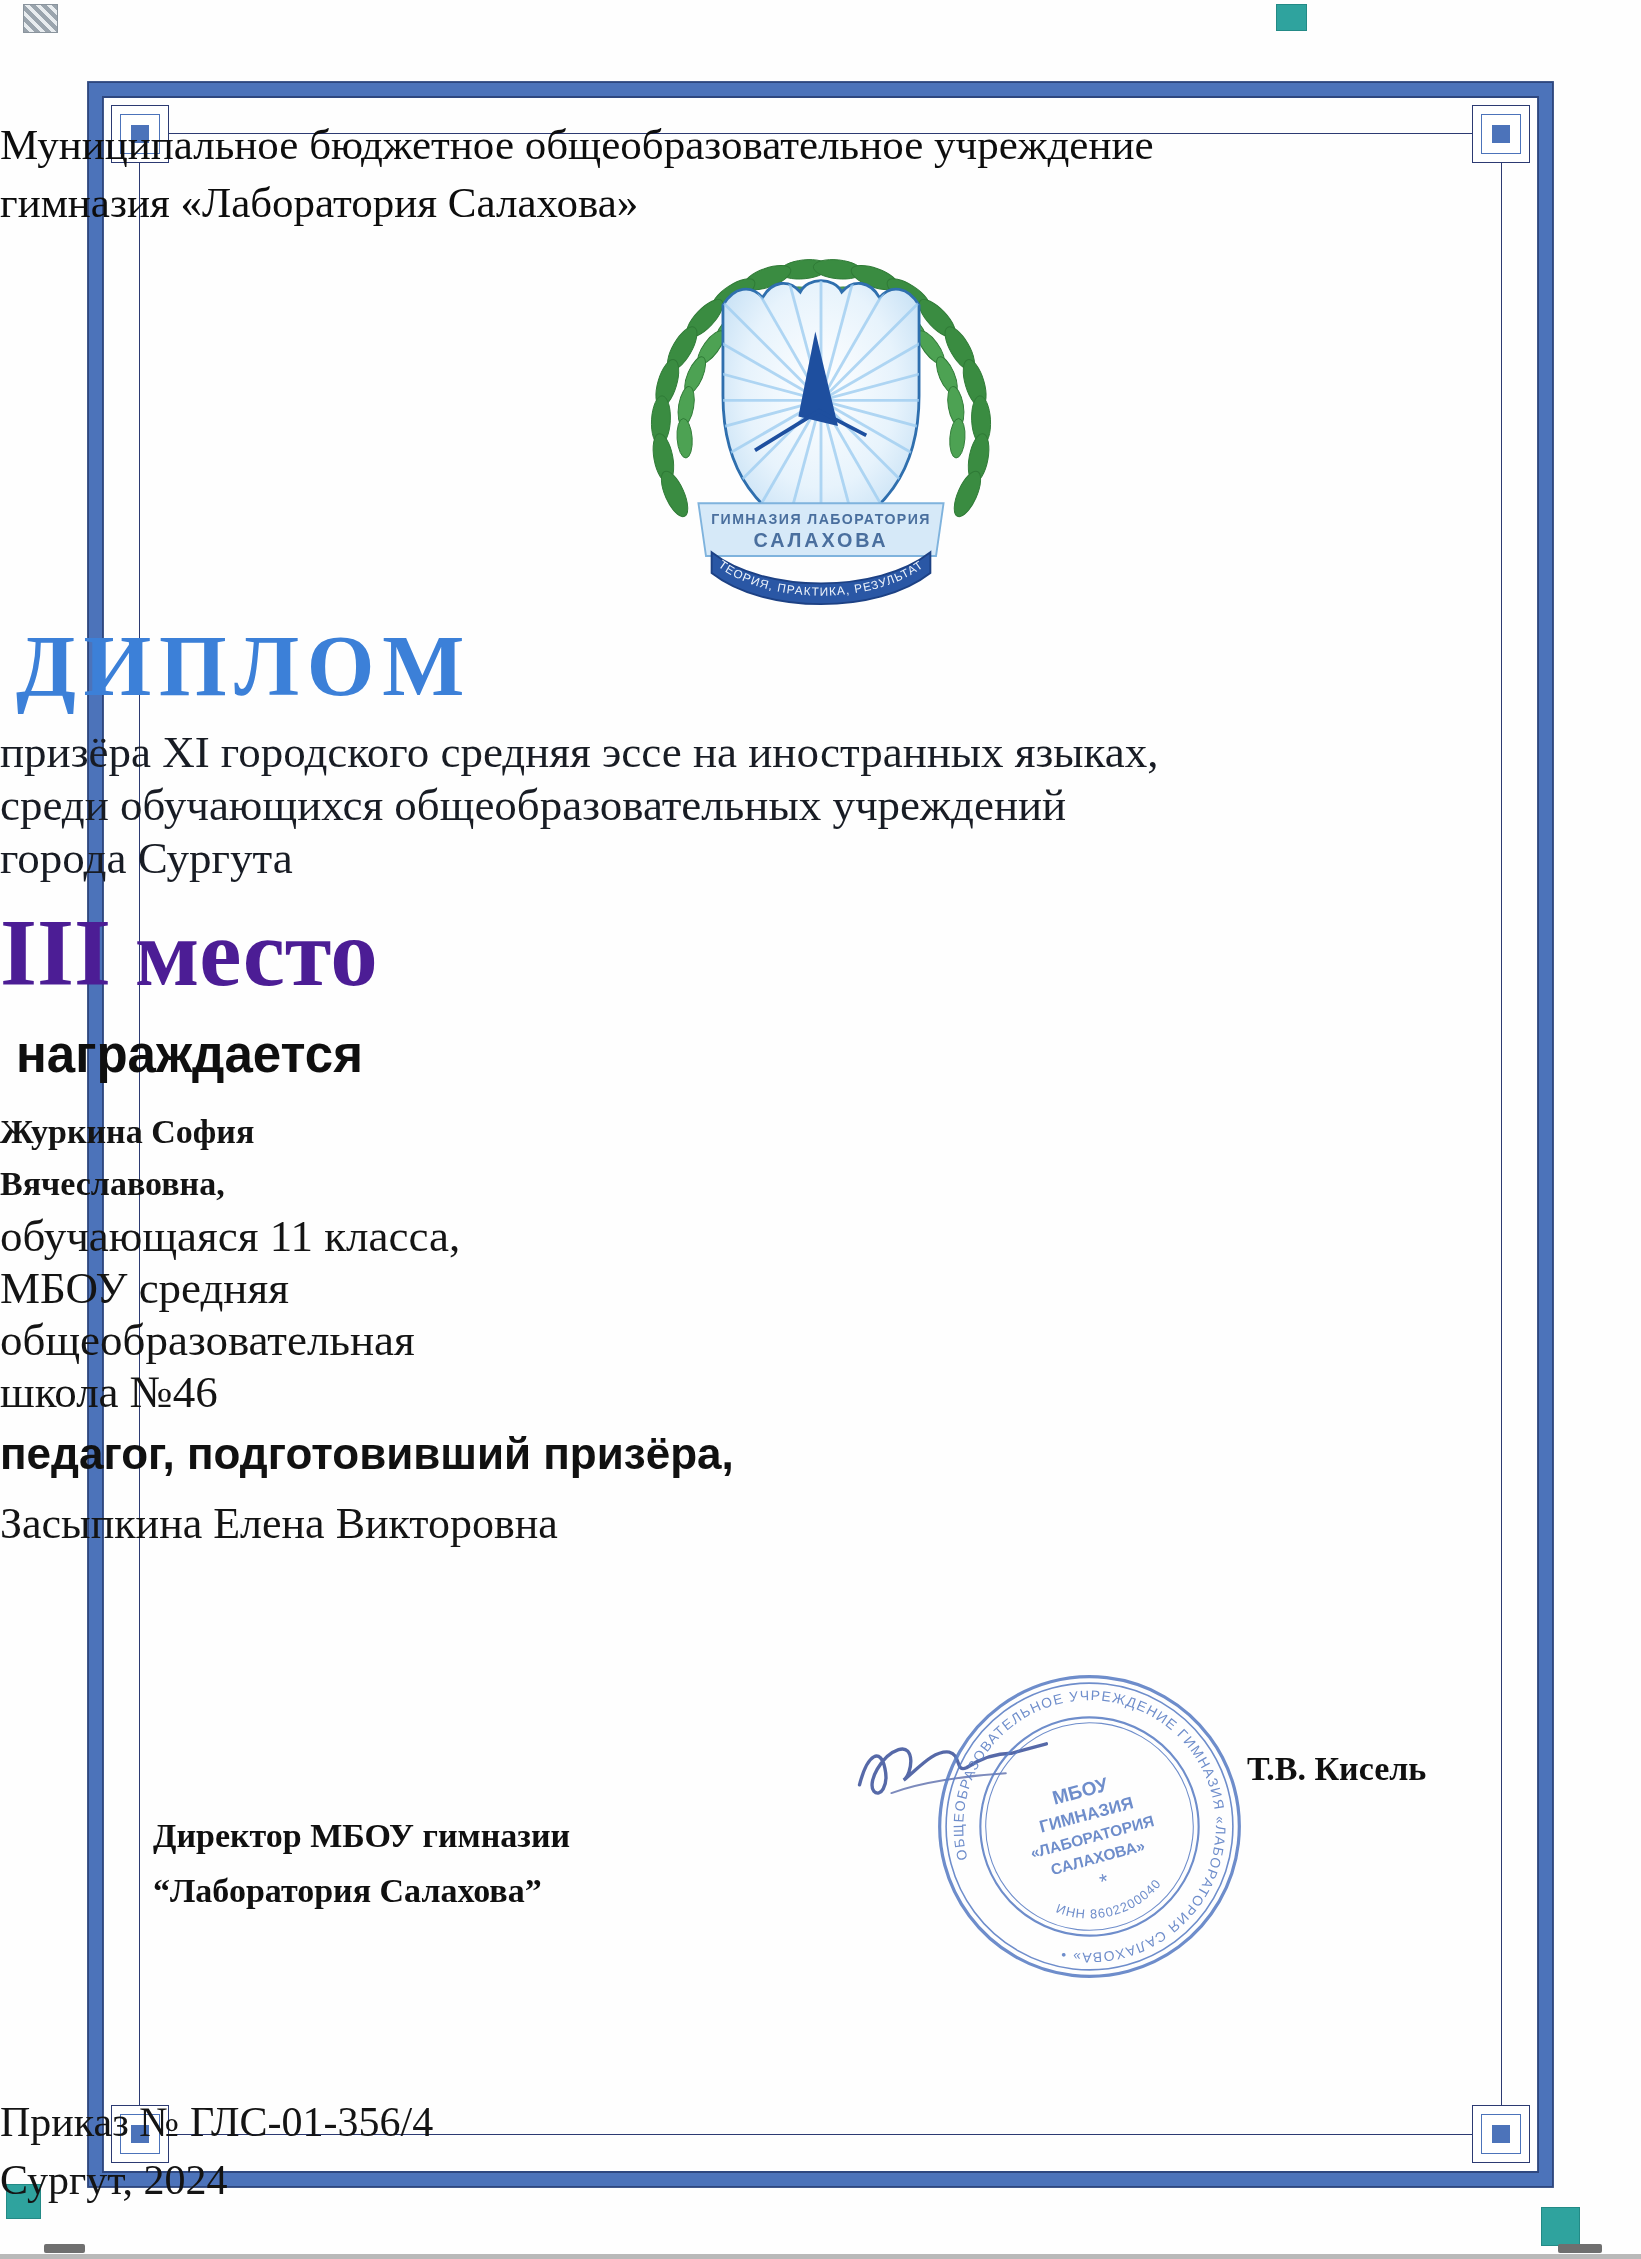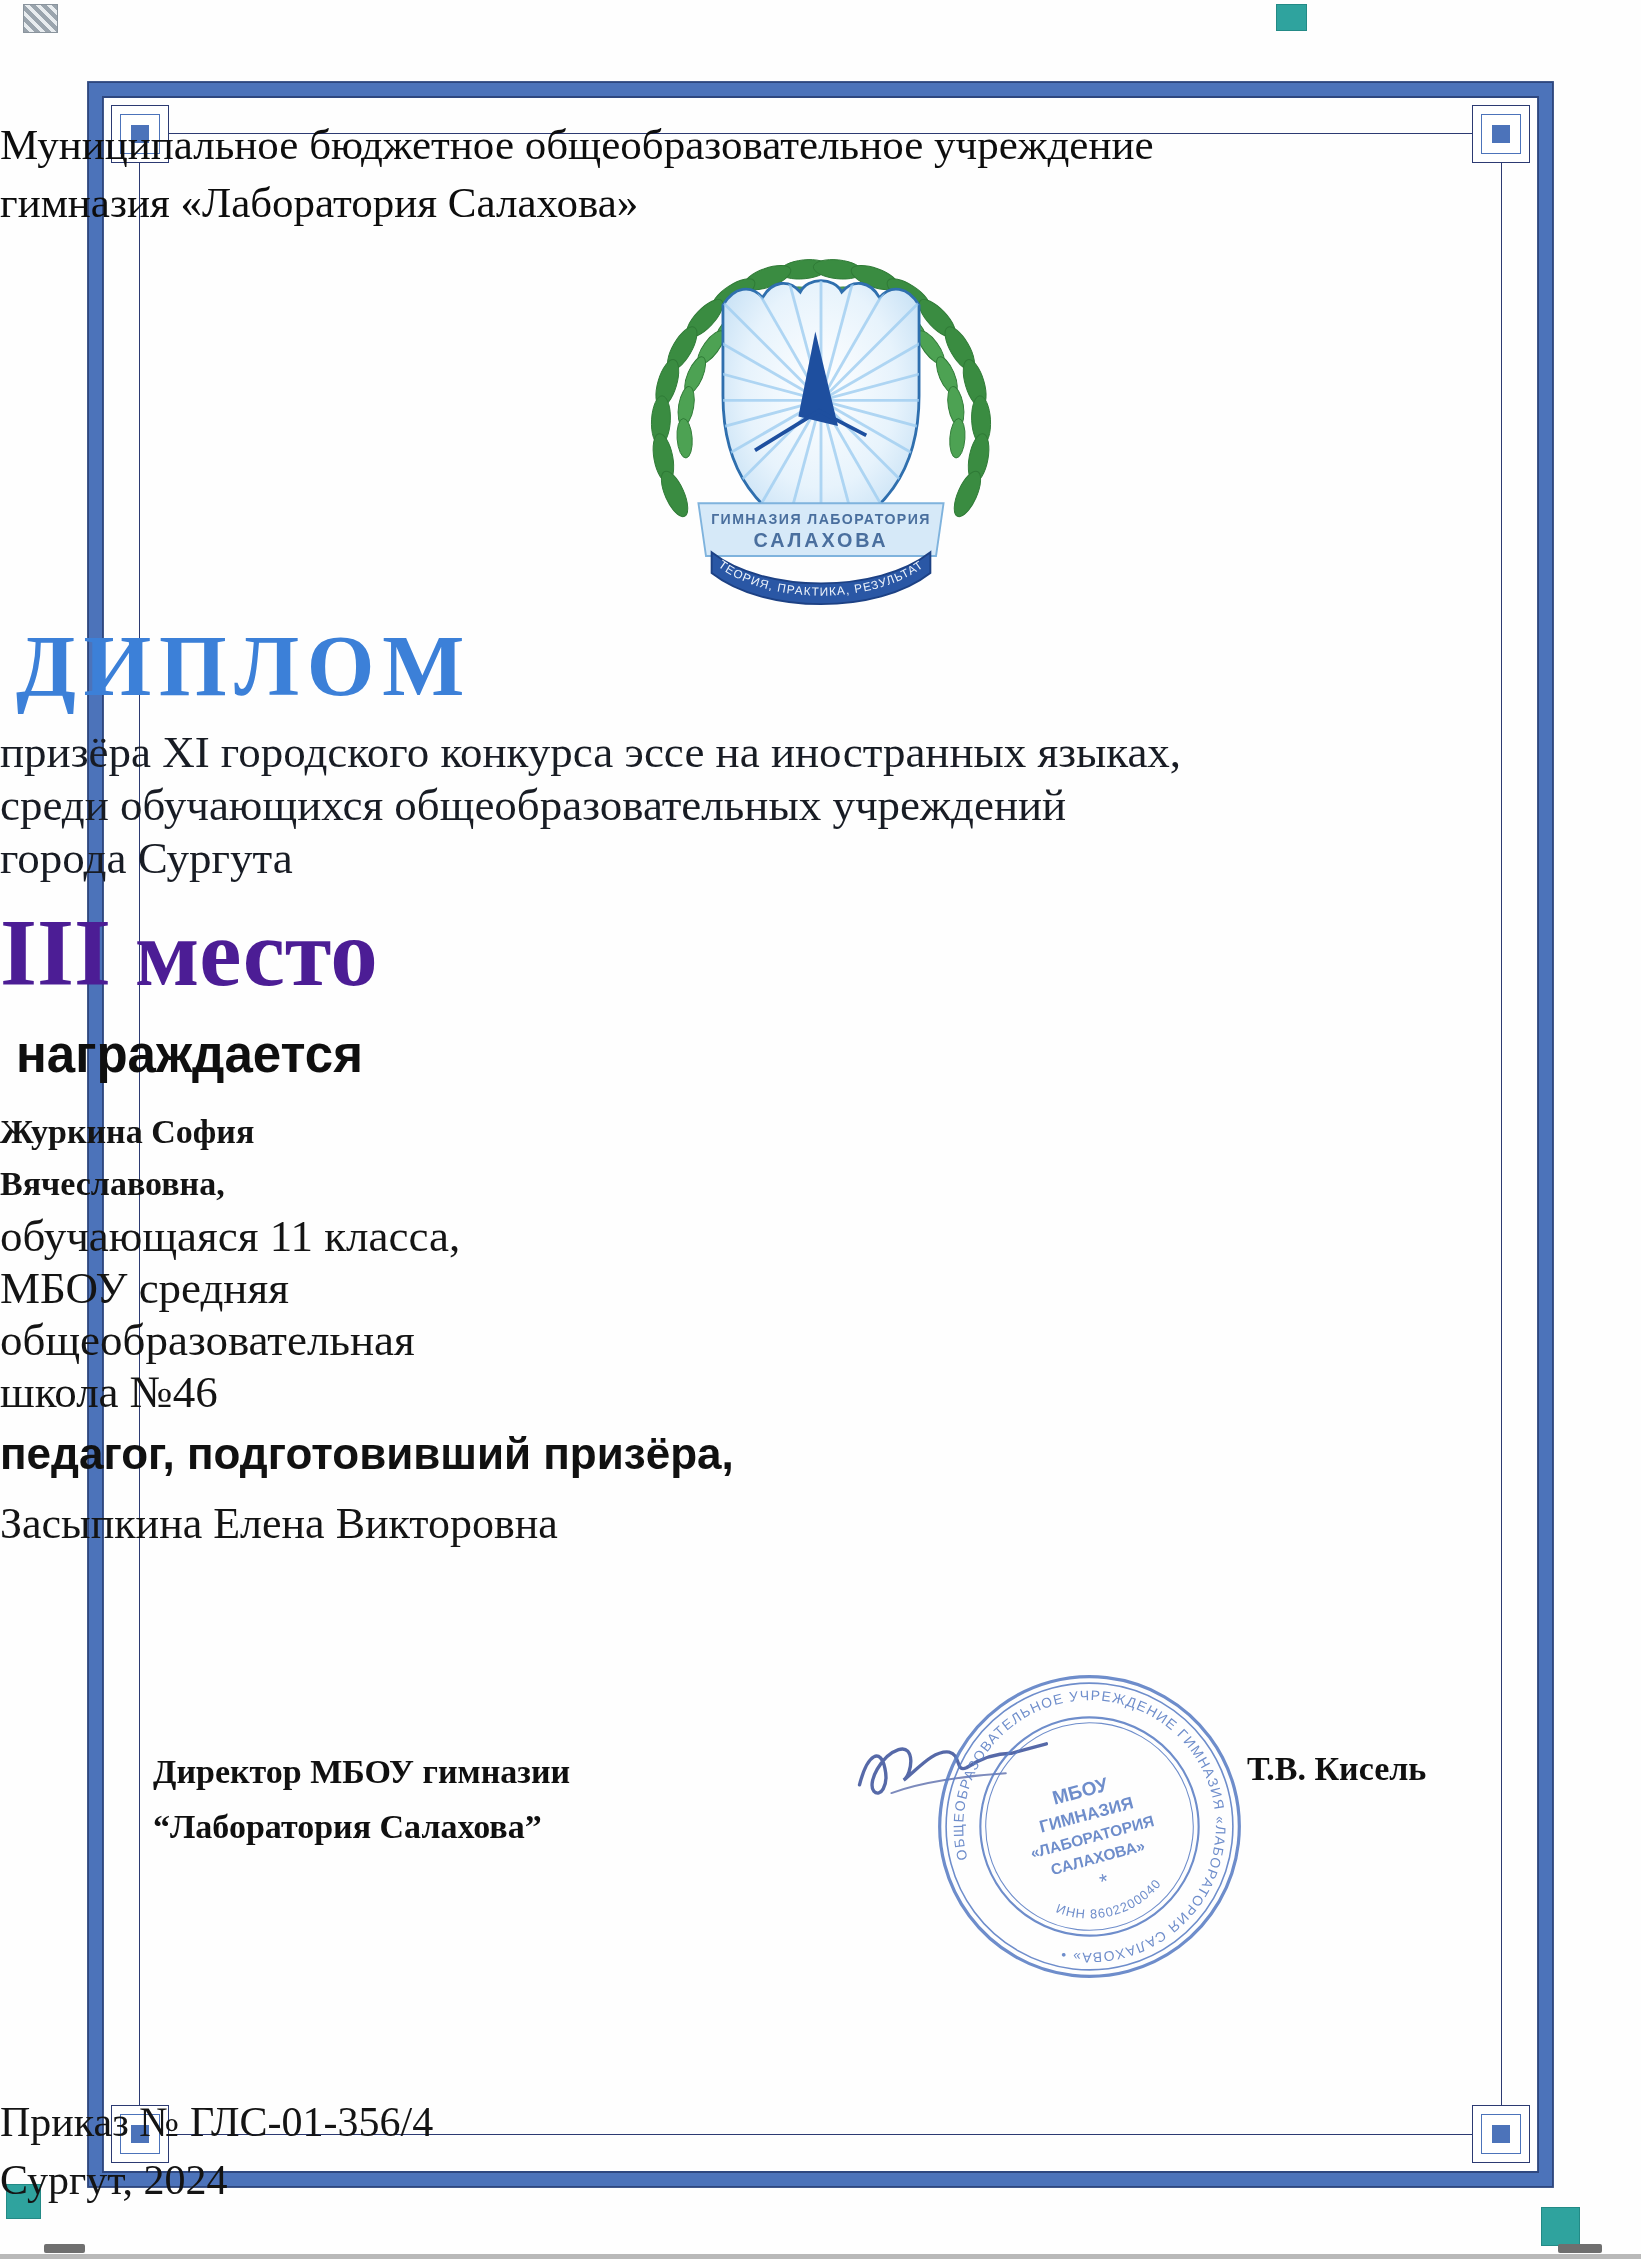--- a/index.html
+++ b/index.html
@@ -43,21 +43,21 @@
   .title-block{top:620px;font-size:87px;line-height:1.05;letter-spacing:7.7px;font-weight:600;color:#3c80d8;padding-left:16px;}
   .subtitle-block{top:726px;font-size:45px;line-height:1.18;color:#181c24;}
   .place-block{top:898px;font-size:95px;font-weight:700;color:#4c1d95;}
   .award-block{top:1025px;font-size:51px;font-weight:700;
     font-family:"Liberation Sans","DejaVu Sans",sans-serif;color:#0f0f0f;padding-left:16px;}
   .recipient-block{top:1106px;font-size:45px;line-height:52px;}
   .recipient-block .bold{font-weight:700;font-size:34px;}
   .teacher-label{top:1429px;font-size:44px;font-weight:700;
     font-family:"Liberation Sans","DejaVu Sans",sans-serif;color:#111;}
   .teacher-name{top:1498px;font-size:44px;}
-  .director-block{position:absolute;left:153px;top:1744px;font-size:34px;font-weight:700;line-height:55px;color:#101010;}
+  .director-block{position:absolute;left:153px;top:1808px;font-size:34px;font-weight:700;line-height:55px;color:#101010;}
   .kisel{position:absolute;left:1247px;top:1750px;font-size:34px;font-weight:700;color:#101010;}
   .order-block{top:2049px;font-size:42px;line-height:58px;margin-top:44px;}
   
   .signature{position:absolute;left:850px;top:1714px;width:222px;height:97px;transform:rotate(-6deg);}
   .stamp{position:absolute;left:929px;top:1666px;width:321px;height:321px;transform:rotate(-15deg);opacity:.88;}
   .stamp text{font-family:"Liberation Sans","DejaVu Sans",sans-serif;fill:#5b7ec4;}
   .emblem-ribbon-text{font-family:"Liberation Sans","DejaVu Sans",sans-serif;fill:#4a6f9e;font-weight:600;}
   .motto-text{font-family:"Liberation Sans","DejaVu Sans",sans-serif;fill:#eef4fb;}
 </style>
 </head>
@@ -172,21 +172,21 @@
       <path d="M104,346 C160,390 280,390 336,346 L336,368 C280,412 160,412 104,368 Z" fill="#2a57a5" stroke="#1d4184" stroke-width="2"></path>
       <text class="motto-text" font-size="12.5" letter-spacing="1.2">
         <textPath href="#mottoPath" startOffset="50%" text-anchor="middle">ТЕОРИЯ, ПРАКТИКА, РЕЗУЛЬТАТ</textPath>
       </text>
     </svg>
   </div>
 
   <div class="cblock title-block">ДИПЛОМ</div>
 
   <div class="cblock subtitle-block">
-    <div>призёра XI городского конкурса эссе на иностранных языках,</div>
+    <div>призёра XI городского средняя эссе на иностранных языках,</div>
     <div>среди обучающихся общеобразовательных учреждений</div>
     <div>города Сургута</div>
   </div>
 
   <div class="cblock place-block">III место</div>
 
   <div class="cblock award-block">награждается</div>
 
   <div class="cblock recipient-block">
     <div class="bold">Журкина София</div>

